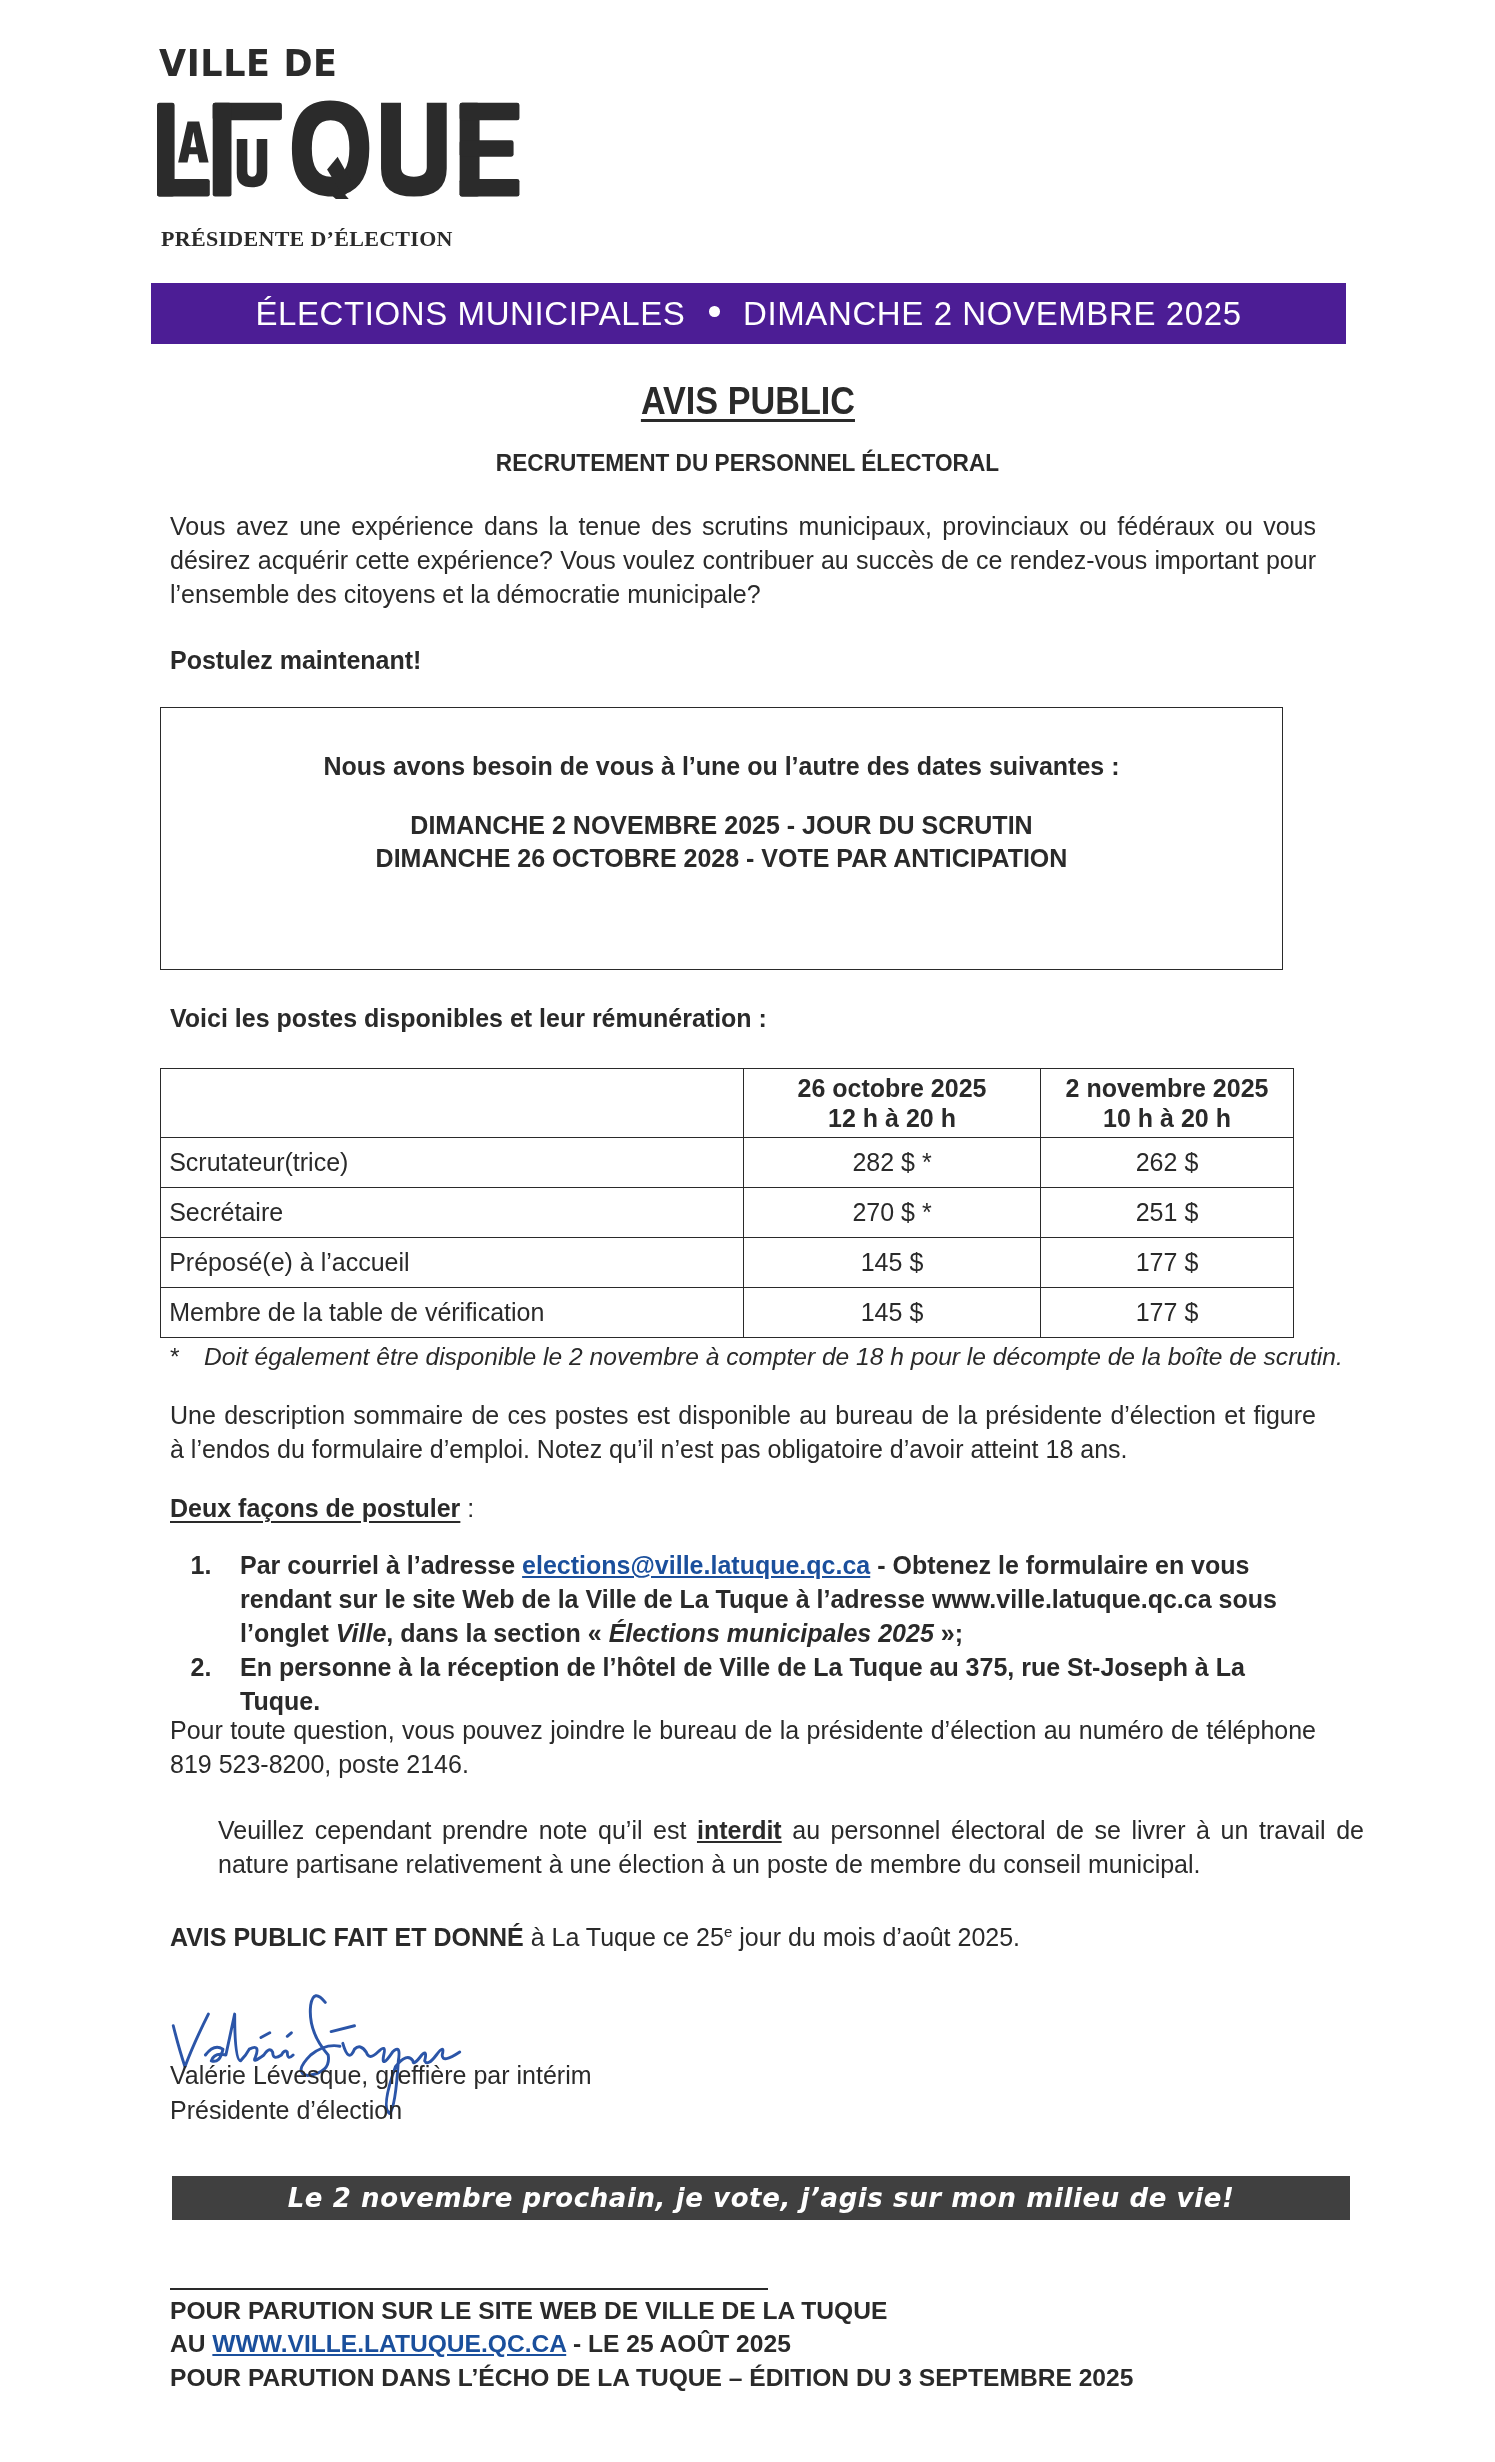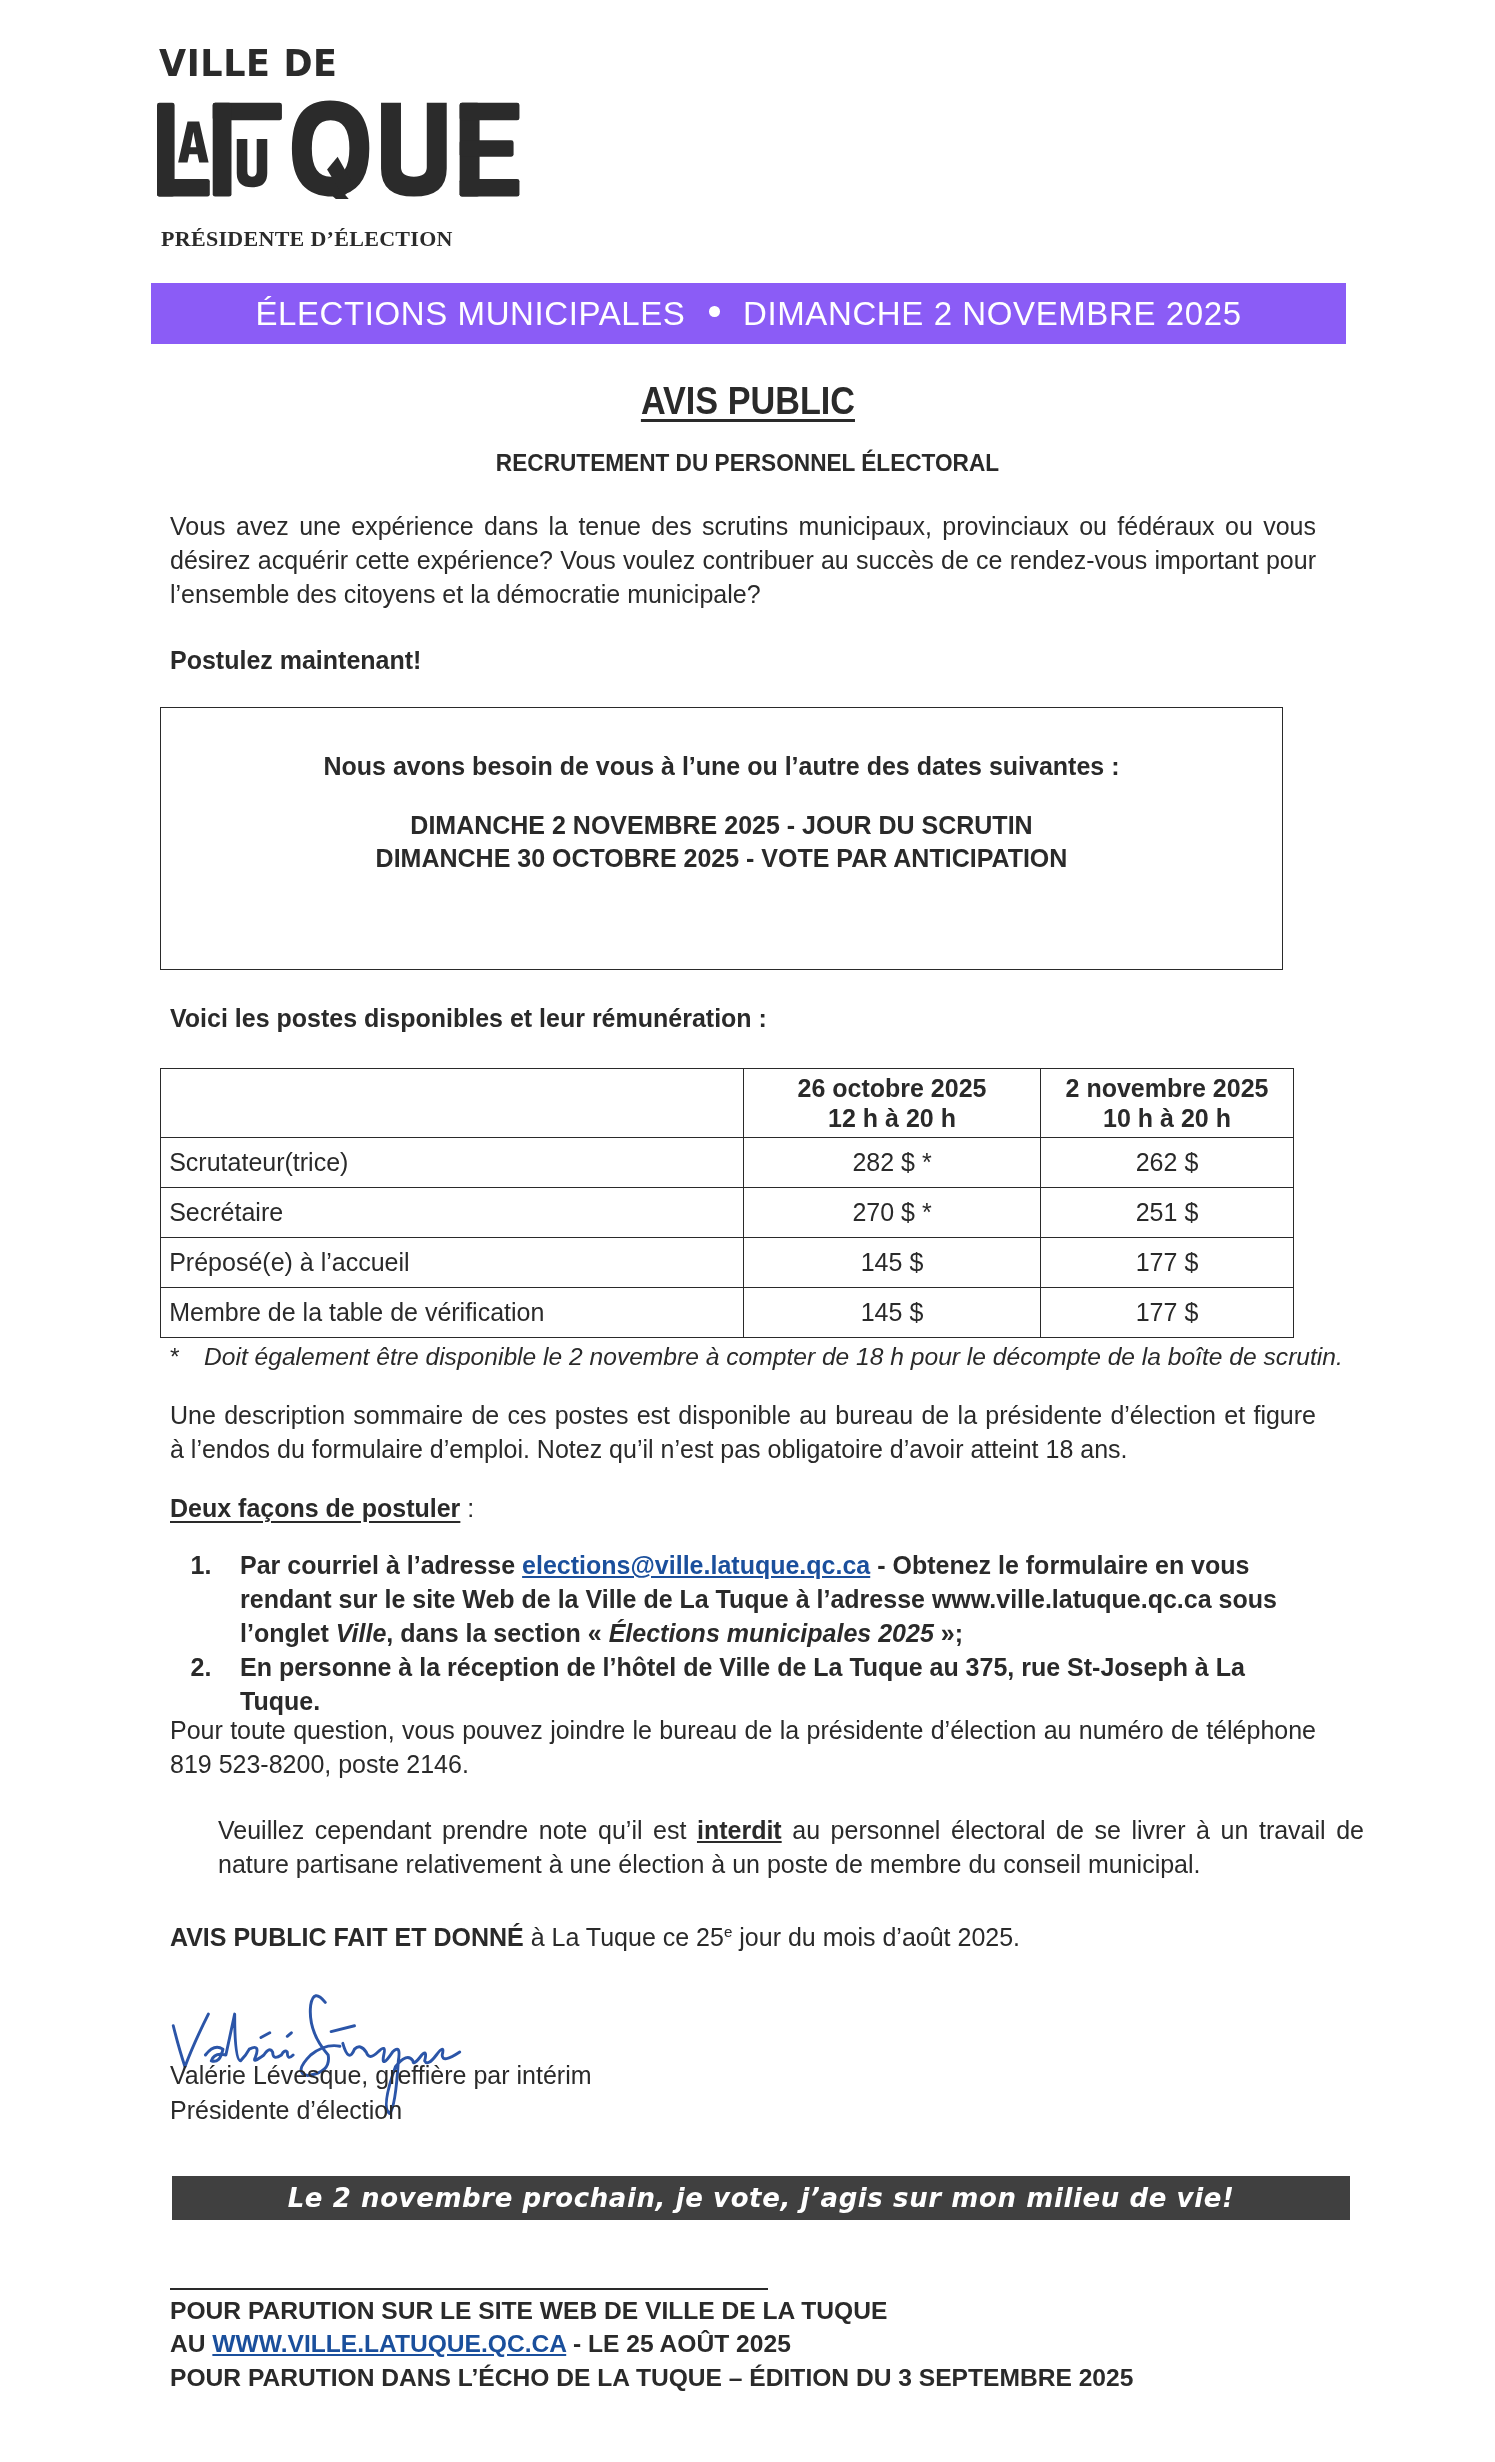--- a/index.html
+++ b/index.html
@@ -8,21 +8,21 @@
   .abs { position: absolute; }
 
   
   .ville-de { left: 159px; top: 46px; font-family: "DejaVu Sans", sans-serif; font-weight: 900;
               font-size: 35px; letter-spacing: 0.6px; color: #2b2b2b; line-height: 1; transform: scaleY(1.05); }
   .logo { left: 157px; top: 98px; width: 434px; height: 101px; }
   .logo svg { width: 100%; height: 100%; }
   .presidente { left: 161px; top: 226px; font-family: "Liberation Serif", serif; font-weight: bold;
                 font-size: 22px; color: #2b2b2b; letter-spacing: 0.3px; }
 
-  .banner-top { left: 151px; top: 283px; width: 1195px; height: 61px; background: #8b5cf6;
+  .banner-top { left: 151px; top: 283px; width: 1195px; height: 61px; background: #4c1d95;
                 color: #fff; display: flex; align-items: center; justify-content: center;
                 font-size: 33px; letter-spacing: 0.6px; }
   .banner-top .dot { display: inline-block; width: 10.6px; height: 10.6px; background: #fff; border-radius: 50%;
                      margin: 0 23.5px; vertical-align: middle; position: relative; top: -2.3px; }
 
   .avis-title { left: 0; width: 1495px; top: 380px; text-align: center; }
   .avis-title span { font-weight: bold; font-size: 38px; text-decoration: underline; text-decoration-thickness: 2.9px;
                      text-underline-offset: 4.7px; display: inline-block; transform: scaleX(0.9); }
   .recrut { left: 0; width: 1495px; top: 449px; text-align: center; font-weight: bold; font-size: 24.6px;
             transform: scaleX(0.92); }
@@ -111,21 +111,21 @@
 
 <div class="abs avis-title"><span>AVIS PUBLIC</span></div>
 <div class="abs recrut">RECRUTEMENT DU PERSONNEL ÉLECTORAL</div>
 
 <div class="abs body-text" style="top:509px;">Vous avez une expérience dans la tenue des scrutins municipaux, provinciaux ou fédéraux ou vous désirez acquérir cette expérience? Vous voulez contribuer au succès de ce rendez-vous important pour l’ensemble des citoyens et la démocratie municipale?</div>
 <div class="abs body-text bold" style="top:643px;">Postulez maintenant!</div>
 
 <div class="abs dates-box">
   <div class="line l1">Nous avons besoin de vous à l’une ou l’autre des dates suivantes :</div>
   <div class="line l2">DIMANCHE 2 NOVEMBRE 2025 - JOUR DU SCRUTIN</div>
-  <div class="line l3">DIMANCHE 30 OCTOBRE 2025 - VOTE PAR ANTICIPATION</div>
+  <div class="line l3">DIMANCHE 26 OCTOBRE 2028 - VOTE PAR ANTICIPATION</div>
 </div>
 
 <div class="abs postes-intro">Voici les postes disponibles et leur rémunération :</div>
 
 <table class="pay">
   <colgroup>
       <col class="c1">
       <col class="c2">
       <col class="c3">
     </colgroup>

